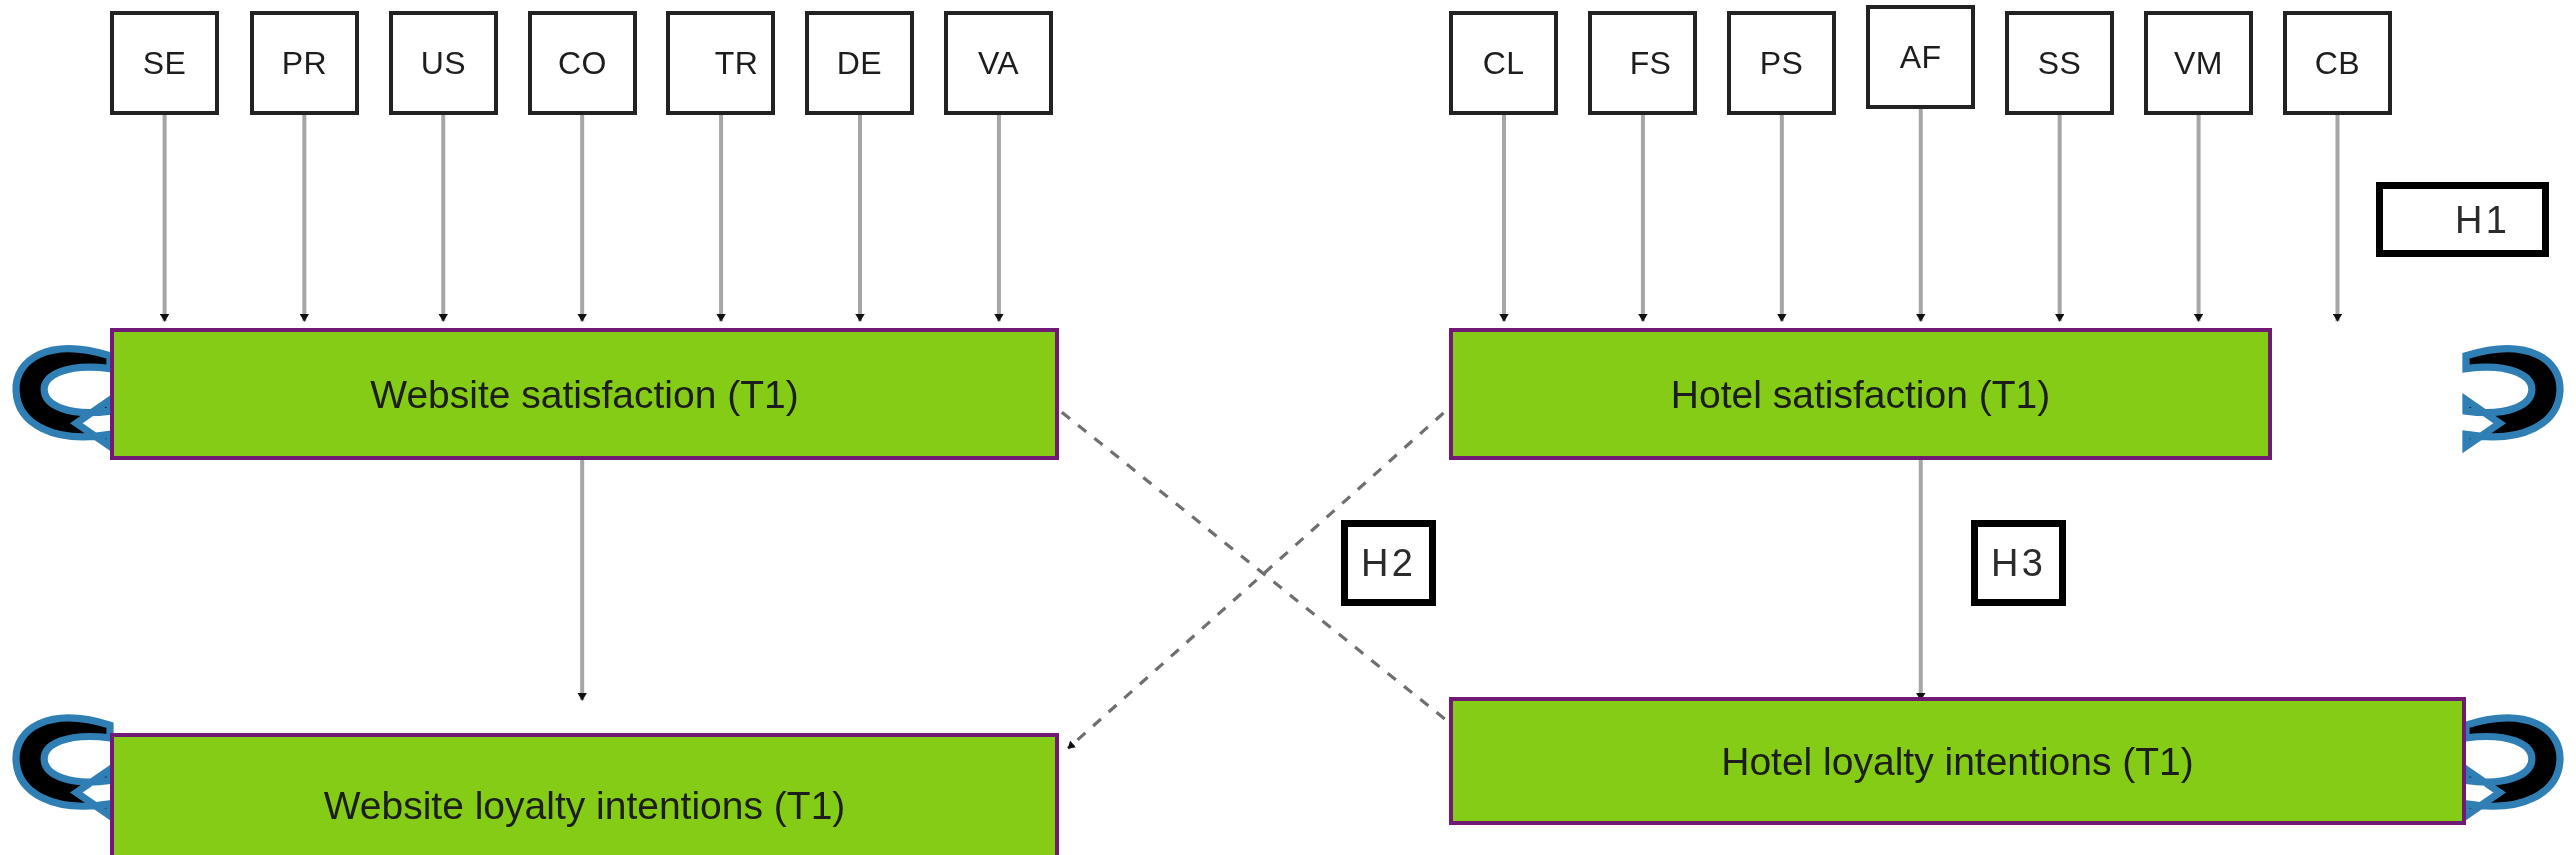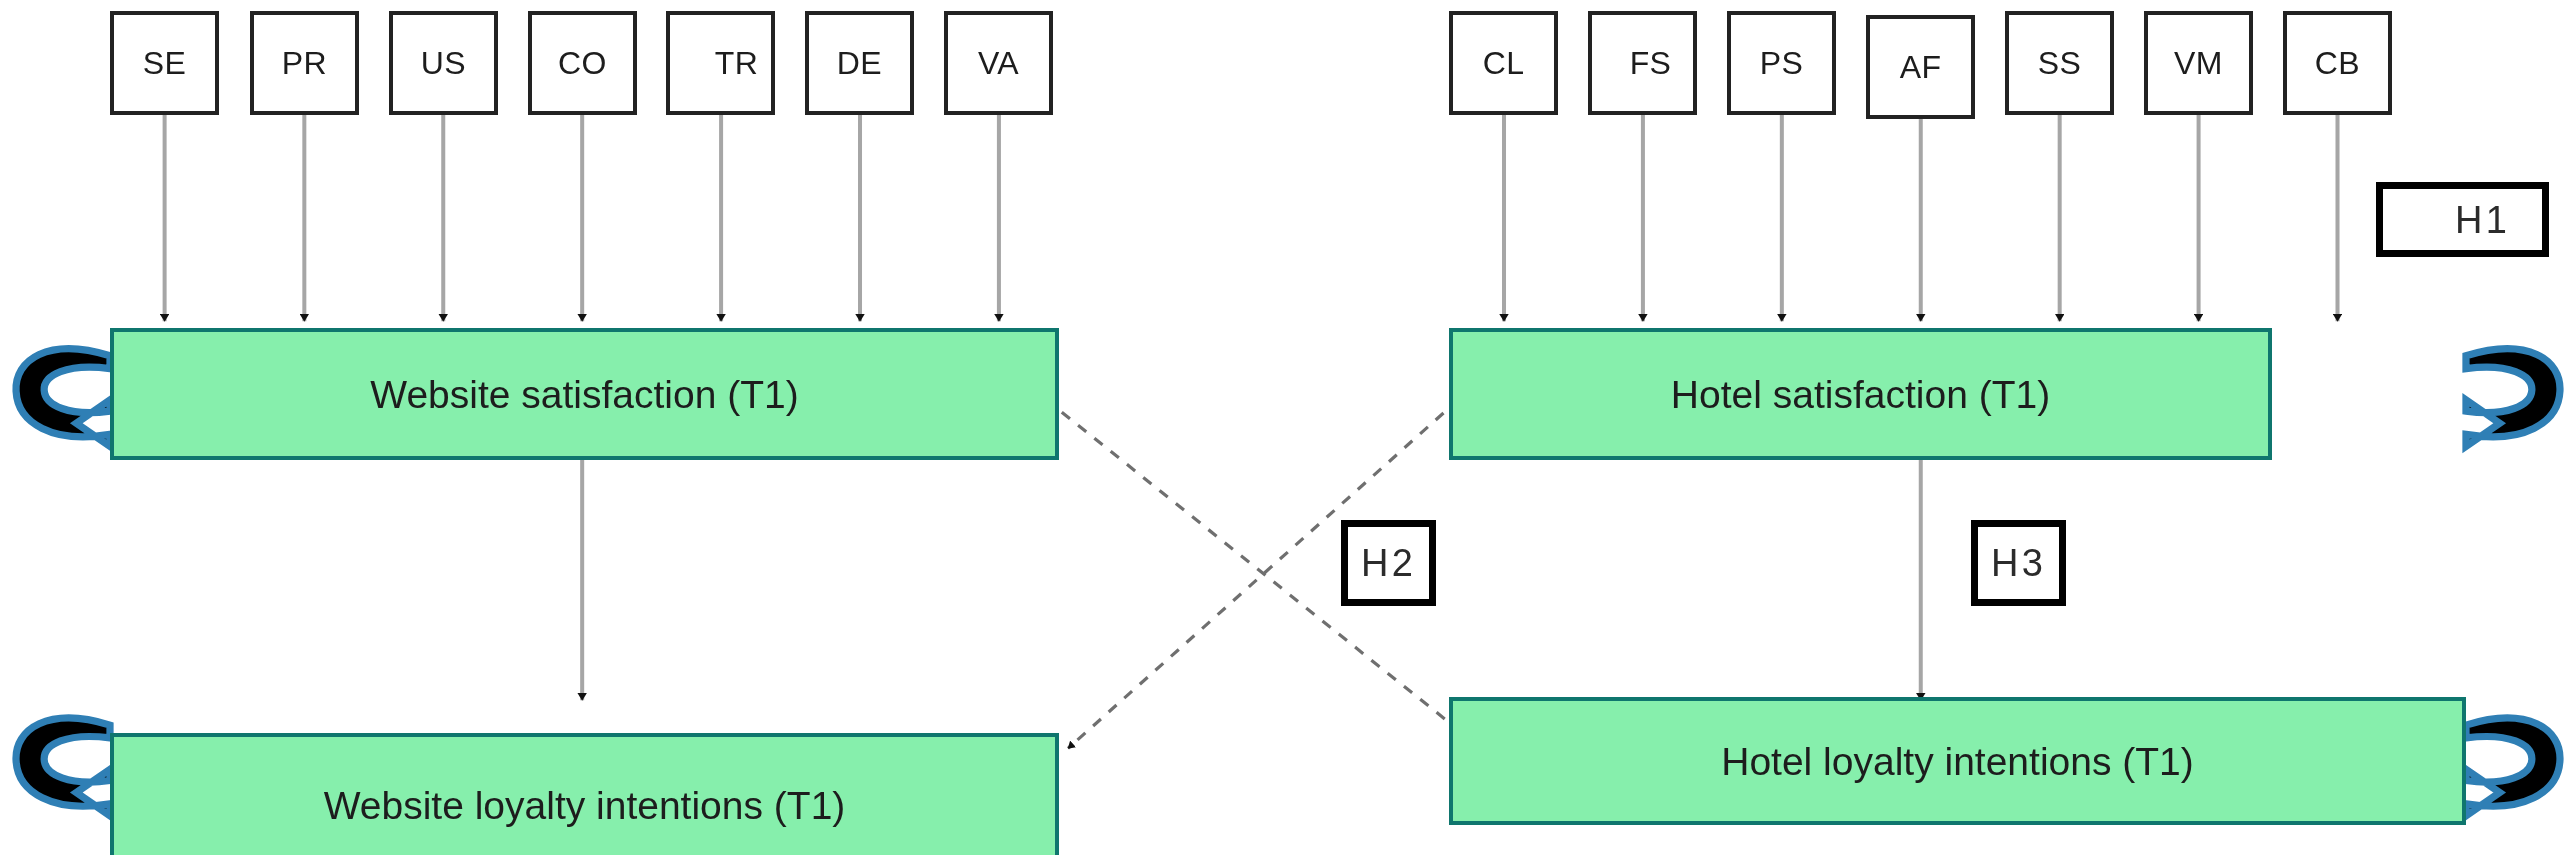--- a/index.html
+++ b/index.html
@@ -35,22 +35,22 @@
     font-size:32px;
     color:#1d1d1d;
     letter-spacing:0.4px;
     line-height:1;
     font-family:"Liberation Sans", sans-serif;
   }
   
   .construct{
     position:absolute;
     box-sizing:border-box;
-    background:#86efac;
-    border:4px solid #0f766e;
+    background:#84cc16;
+    border:4px solid #701a75;
     display:flex;
     align-items:center;
     justify-content:center;
     z-index:3;
   }
   .construct .lbl{
     font-size:39px;
     color:#1d1d1d;
     line-height:1;
     white-space:nowrap;
@@ -167,21 +167,21 @@
 
   <div class="ind-box" style="left:1449px;top:11.2px;">
     <span class="lbl">CL</span>
   </div>
   <div class="ind-box" style="left:1588px;top:11.2px;padding-left:16px;">
     <span class="lbl">FS</span>
   </div>
   <div class="ind-box" style="left:1727px;top:11.2px;">
     <span class="lbl">PS</span>
   </div>
-  <div class="ind-box" style="left:1866px;top:15px;">
+  <div class="ind-box" style="left:1866px;top:5px;">
     <span class="lbl">AF</span>
   </div>
   <div class="ind-box" style="left:2005px;top:11.2px;">
     <span class="lbl">SS</span>
   </div>
   <div class="ind-box" style="left:2144px;top:11.2px;">
     <span class="lbl">VM</span>
   </div>
   <div class="ind-box" style="left:2283px;top:11.2px;">
     <span class="lbl">CB</span>

